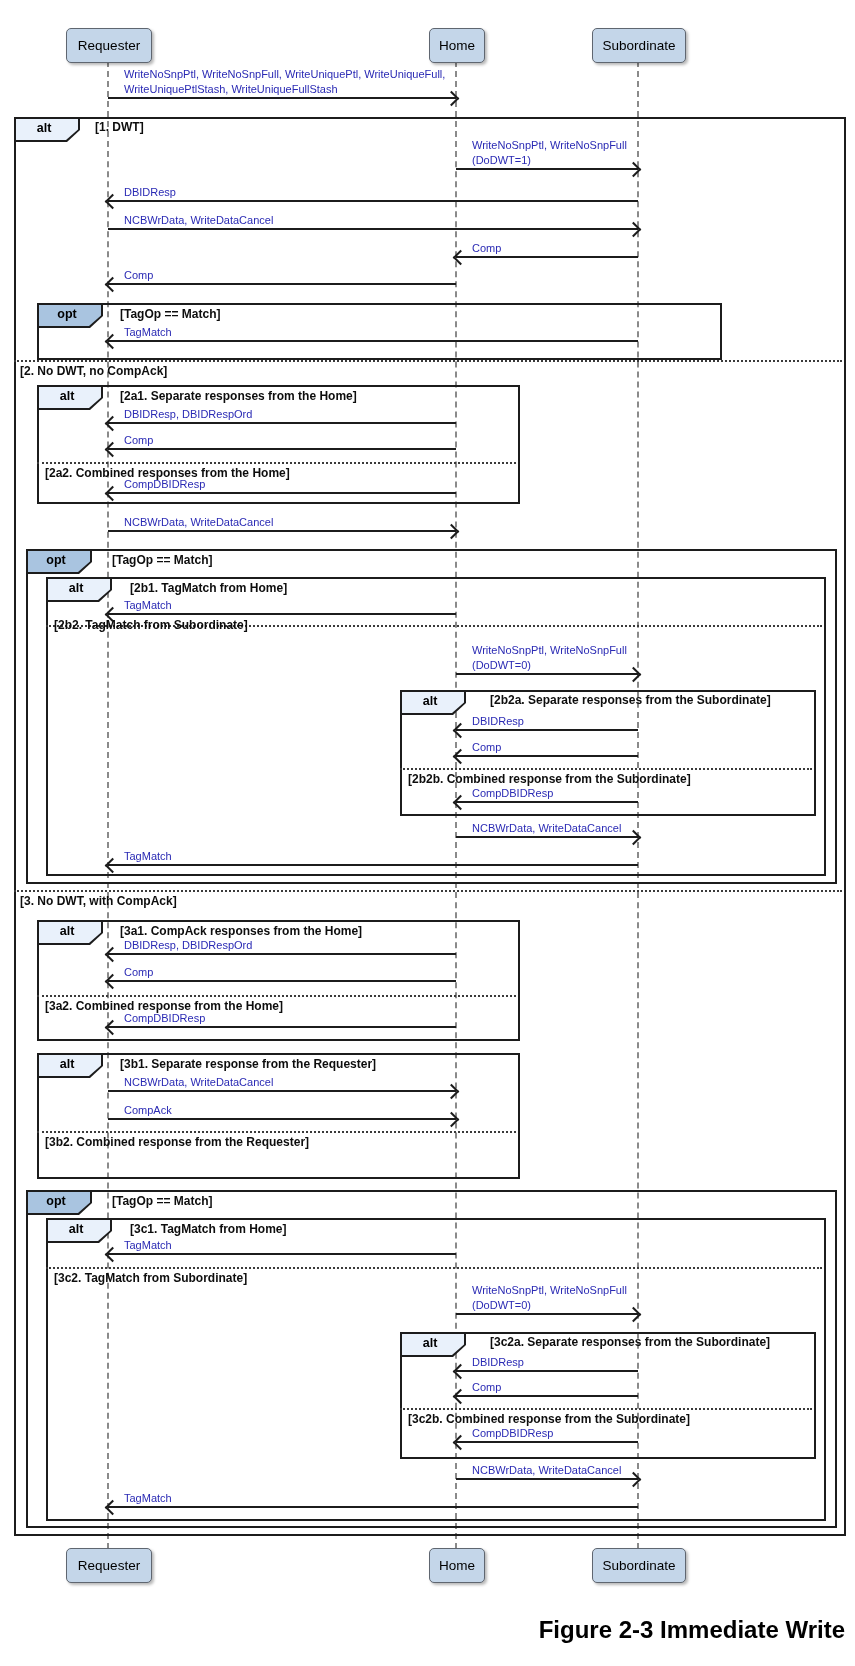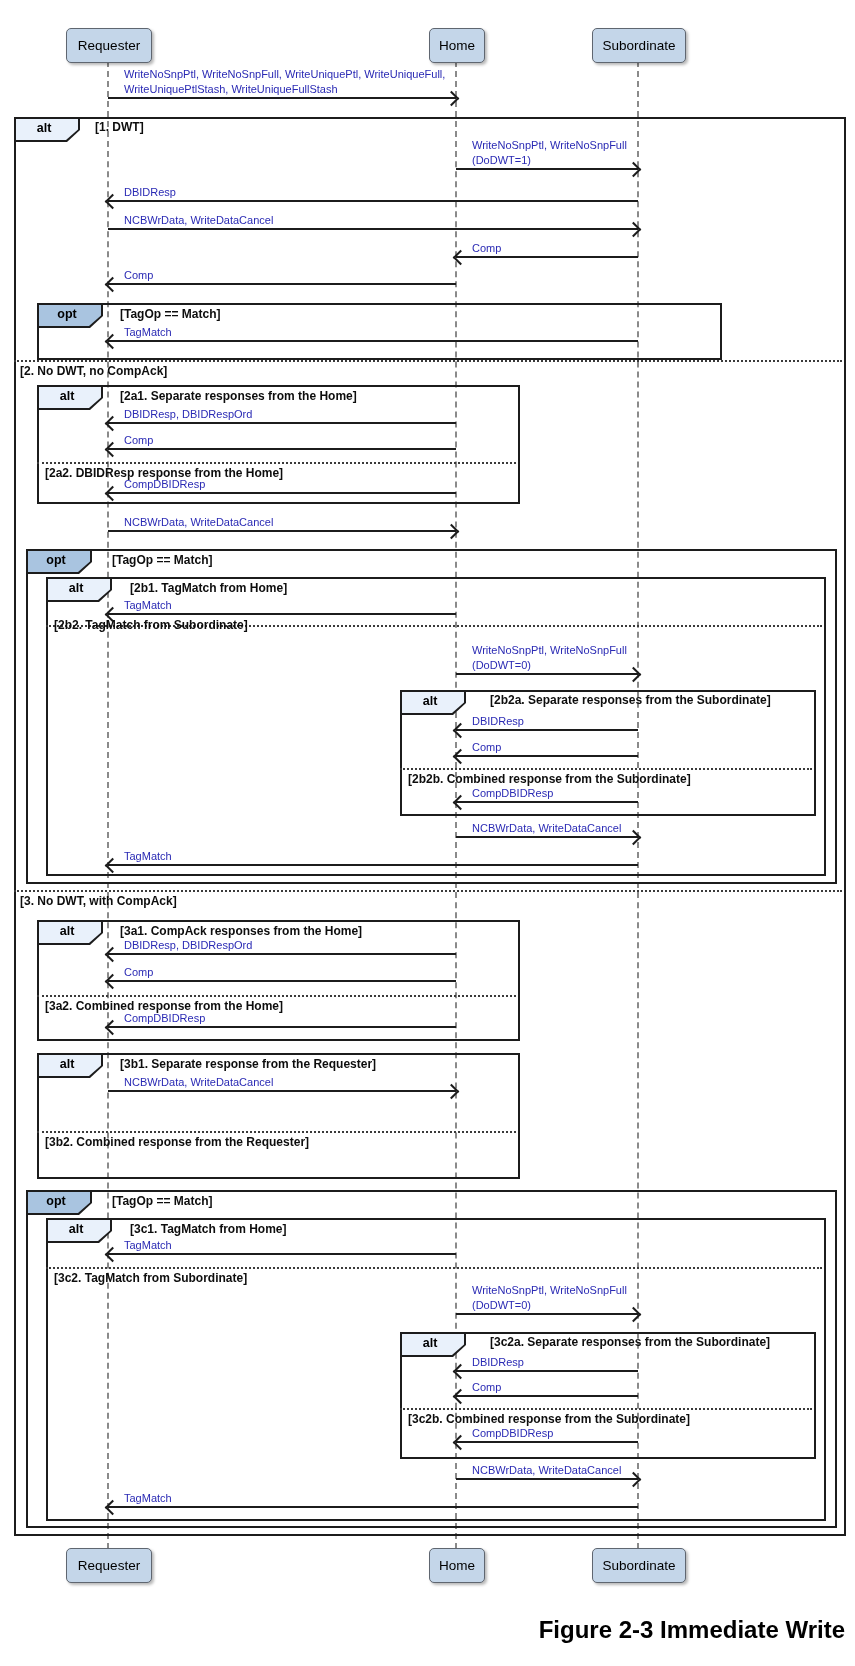--- a/index.html
+++ b/index.html
@@ -127,21 +127,21 @@
   <div class="divider" style="left:37px;top:995px;width:479px;"></div>
   <div class="divider" style="left:37px;top:1131px;width:479px;"></div>
   <div class="divider" style="left:46px;top:1267px;width:776px;"></div>
   <div class="divider" style="left:400px;top:1408px;width:412px;"></div>
 
   <div class="guard" style="left:95px;top:120px;">[1. DWT]</div>
   <div class="guard" style="left:20px;top:364px;">[2. No DWT, no CompAck]</div>
   <div class="guard" style="left:20px;top:894px;">[3. No DWT, with CompAck]</div>
   <div class="guard" style="left:120px;top:307px;">[TagOp == Match]</div>
   <div class="guard" style="left:120px;top:389px;">[2a1. Separate responses from the Home]</div>
-  <div class="guard" style="left:45px;top:466px;">[2a2. DBIDResp response from the Home]</div>
+  <div class="guard" style="left:45px;top:466px;">[2a2. Combined responses from the Home]</div>
   <div class="guard" style="left:112px;top:553px;">[TagOp == Match]</div>
   <div class="guard" style="left:130px;top:581px;">[2b1. TagMatch from Home]</div>
   <div class="guard" style="left:54px;top:618px;">[2b2. TagMatch from Subordinate]</div>
   <div class="guard" style="left:490px;top:693px;">[2b2a. Separate responses from the Subordinate]</div>
   <div class="guard" style="left:408px;top:772px;">[2b2b. Combined response from the Subordinate]</div>
   <div class="guard" style="left:120px;top:924px;">[3a1. CompAck responses from the Home]</div>
   <div class="guard" style="left:45px;top:999px;">[3a2. Combined response from the Home]</div>
   <div class="guard" style="left:120px;top:1057px;">[3b1. Separate response from the Requester]</div>
   <div class="guard" style="left:45px;top:1135px;">[3b2. Combined response from the Requester]</div>
   <div class="guard" style="left:112px;top:1194px;">[TagOp == Match]</div>
@@ -256,20 +256,25 @@
   <div class="msg" style="left:108px;top:1011px;width:348px;height:17px;">
       <span class="lbl">CompDBIDResp</span>
       <span class="line"></span>
       <span class="head l"></span>
     </div>
   <div class="msg" style="left:108px;top:1075px;width:348px;height:17px;">
       <span class="lbl">NCBWrData, WriteDataCancel</span>
       <span class="line"></span>
       <span class="head r"></span>
     </div>
+  <div class="msg" style="left:108px;top:1103px;width:348px;height:17px;">
+      <span class="lbl">CompAck</span>
+      <span class="line"></span>
+      <span class="head r"></span>
+    </div>
   <div class="msg" style="left:108px;top:1238px;width:348px;height:17px;">
       <span class="lbl">TagMatch</span>
       <span class="line"></span>
       <span class="head l"></span>
     </div>
   <div class="msg" style="left:456px;top:1283px;width:182px;height:32px;">
       <span class="lbl">WriteNoSnpPtl, WriteNoSnpFull
 (DoDWT=0)</span>
       <span class="line"></span>
       <span class="head r"></span>

